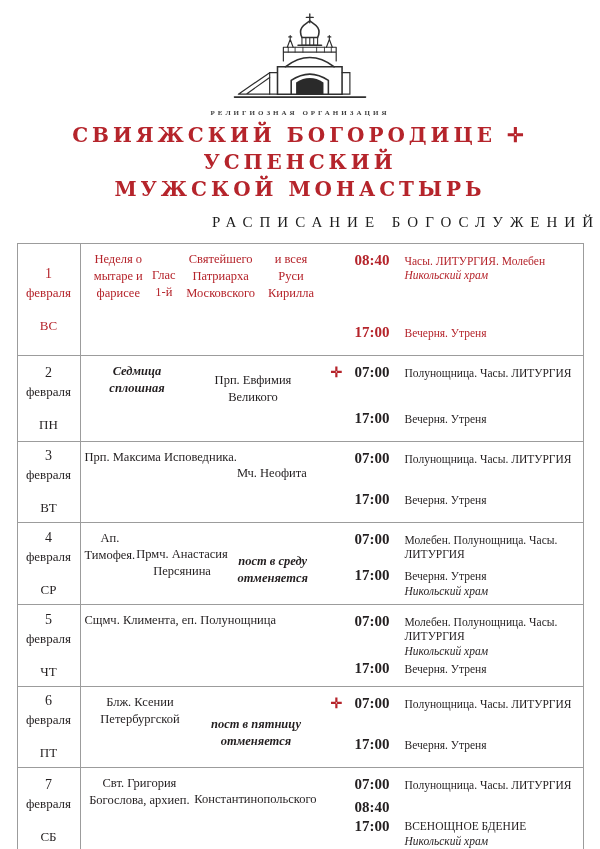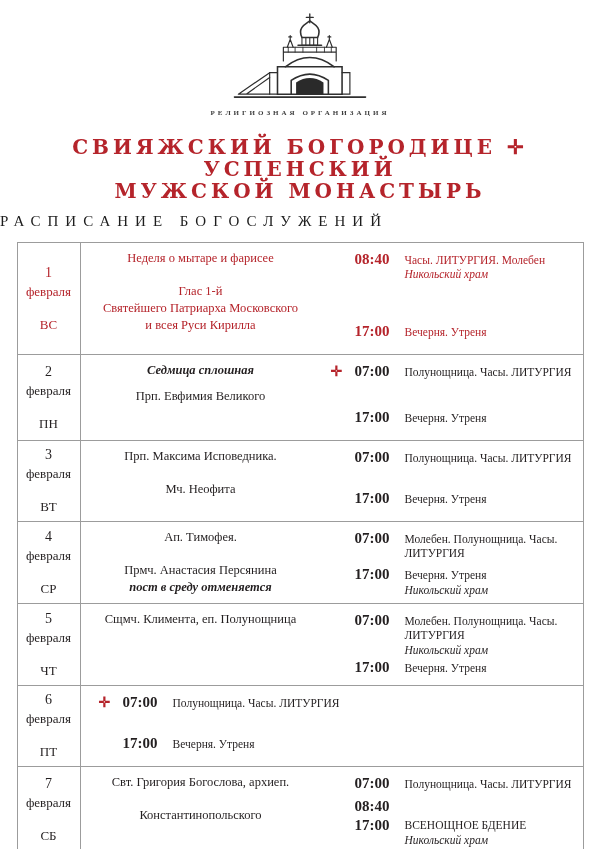--- a/index.html
+++ b/index.html
@@ -15,24 +15,24 @@
   
   .logo-wrap { text-align:center; padding-top:12px; }
   .logo-wrap svg { display:inline-block; }
   .org-label {
     text-align:center; font-size:7px; font-weight:bold;
     letter-spacing:3px; color:#3d3d3d; margin-top:3px;
   }
   .title {
     text-align:center; color:#b5242b;
     font-family:"DejaVu Serif", serif; font-weight:bold;
-    font-size:20px; letter-spacing:4px; line-height:22px; margin-top:19px;
+    font-size:20px; letter-spacing:4px; line-height:27px; margin-top:5px;
   }
   .subtitle {
-    text-align:left; font-size:15px; letter-spacing:7px;
+    text-align:right; font-size:15px; letter-spacing:7px;
     color:#1d1d1d; margin-top:11px;
   }
 
   
   .table { width:567px; margin:12px auto 0; border:1px solid #9c9c9c; }
   .row { display:flex; border-bottom:1px solid #9c9c9c; }
   .row:last-child { border-bottom:none; }
   .r1{height:112px} .r2{height:86px} .r3{height:81px} .r4{height:82px}
   .r5{height:82px} .r6{height:81px} .r7{height:85px}
 
@@ -40,21 +40,21 @@
     width:63px; border-right:1px solid #9c9c9c;
     display:flex; flex-direction:column; align-items:center; justify-content:center;
     text-align:center; font-size:13px; line-height:1.45; padding:4px 0;
   }
   .datecell .num { font-size:14px; }
   .datecell .wd { margin-top:14px; }
 
   .content { flex:1; display:flex; padding:7px 8px 9px 4px; }
   .desc {
     width:232px; text-align:center; font-size:12.5px; line-height:1.35;
-    display:flex; flex-direction:column;
+    display:flex; flex-direction:row;
   }
   .desc .l2 { margin-top:16px; }
   .desc .gap-top { margin-top:13px; }
   .week-note { font-weight:bold; font-style:italic; }
   .week-note + .l2 { margin-top:9px; }
   .fast-note {
     font-weight:bold; font-style:italic; font-size:12.5px;
     margin-top:auto; margin-bottom:8px;
   }
 
@@ -250,20 +250,24 @@
       </div>
     </div>
 
     <div class="row r6">
       <div class="datecell">
         <div class="num">6</div>
         <div>февраля</div>
         <div class="wd">ПТ</div>
       </div>
       <div class="content">
+        <div class="desc">
+          <div>Блж. Ксении Петербургской</div>
+          <div class="fast-note">пост в пятницу отменяется</div>
+        </div>
         <div class="times between">
           <div class="svc">
             <span class="cross-icon">✛</span>
             <span class="t">07:00</span>
             <span class="b">Полунощница. Часы. ЛИТУРГИЯ</span>
           </div>
           <div class="svc">
             <span class="t">17:00</span>
             <span class="b">Вечерня. Утреня</span>
           </div>

